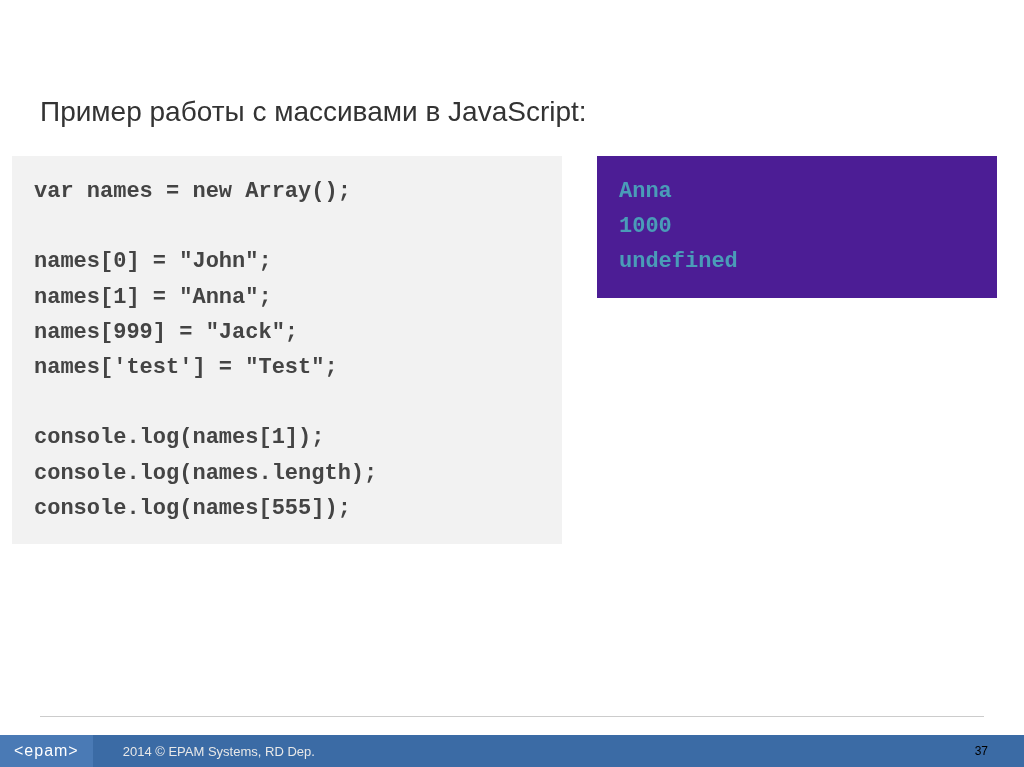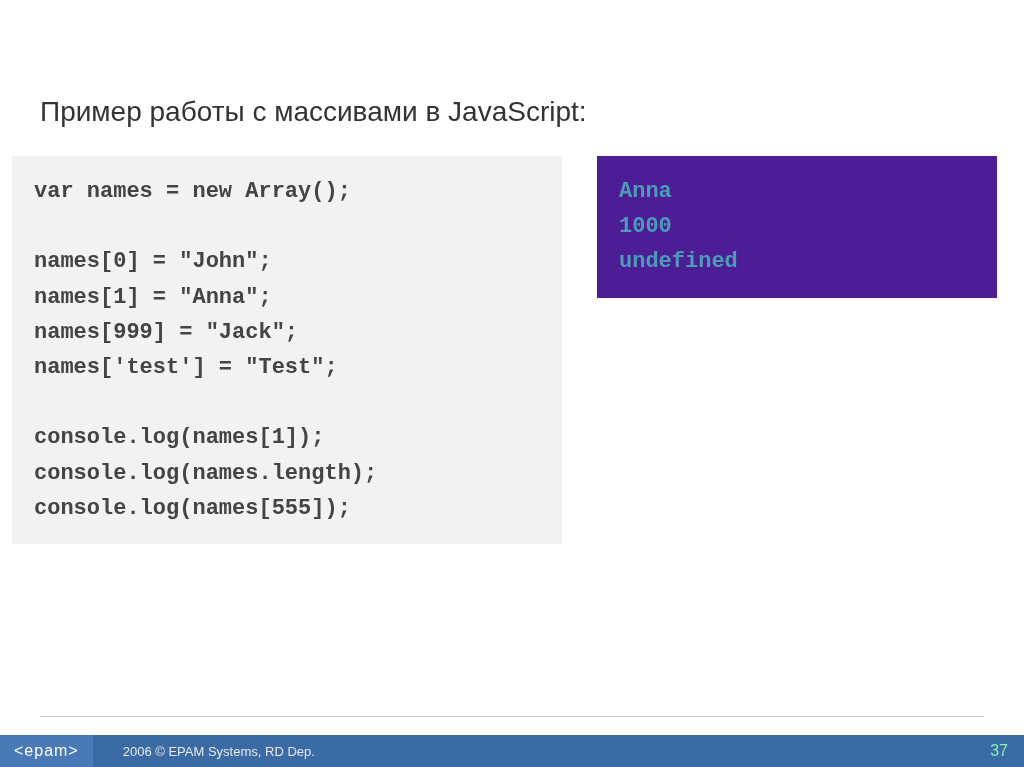--- a/index.html
+++ b/index.html
@@ -105,23 +105,23 @@
     }
     
     .footer-text {
       color: #e8e8e8;
       font-size: 13px;
       margin-left: 30px;
     }
     
     .page-number {
       position: absolute;
-      right: 16px;
-      color: #86efac;
-      font-size: 16px;
+      right: 36px;
+      color: #000000;
+      font-size: 12px;
     }
   </style>
 </head>
 <body>
 
 <div class="slide-container">
 
 
   <div class="subtitle">Пример работы с массивами в JavaScript:</div>
 
@@ -137,17 +137,17 @@
 console.log(names[555]);</div>
 
   <div class="output-block">Anna
 1000
 undefined</div>
 
   <div class="separator-line"></div>
 
   <div class="footer">
     <div class="footer-logo">&lt;epam&gt;</div>
-    <div class="footer-text">2006 © EPAM Systems, RD Dep.</div>
+    <div class="footer-text">2014 © EPAM Systems, RD Dep.</div>
     <div class="page-number">37</div>
   </div>
 
 </div>
 
 </body></html>

